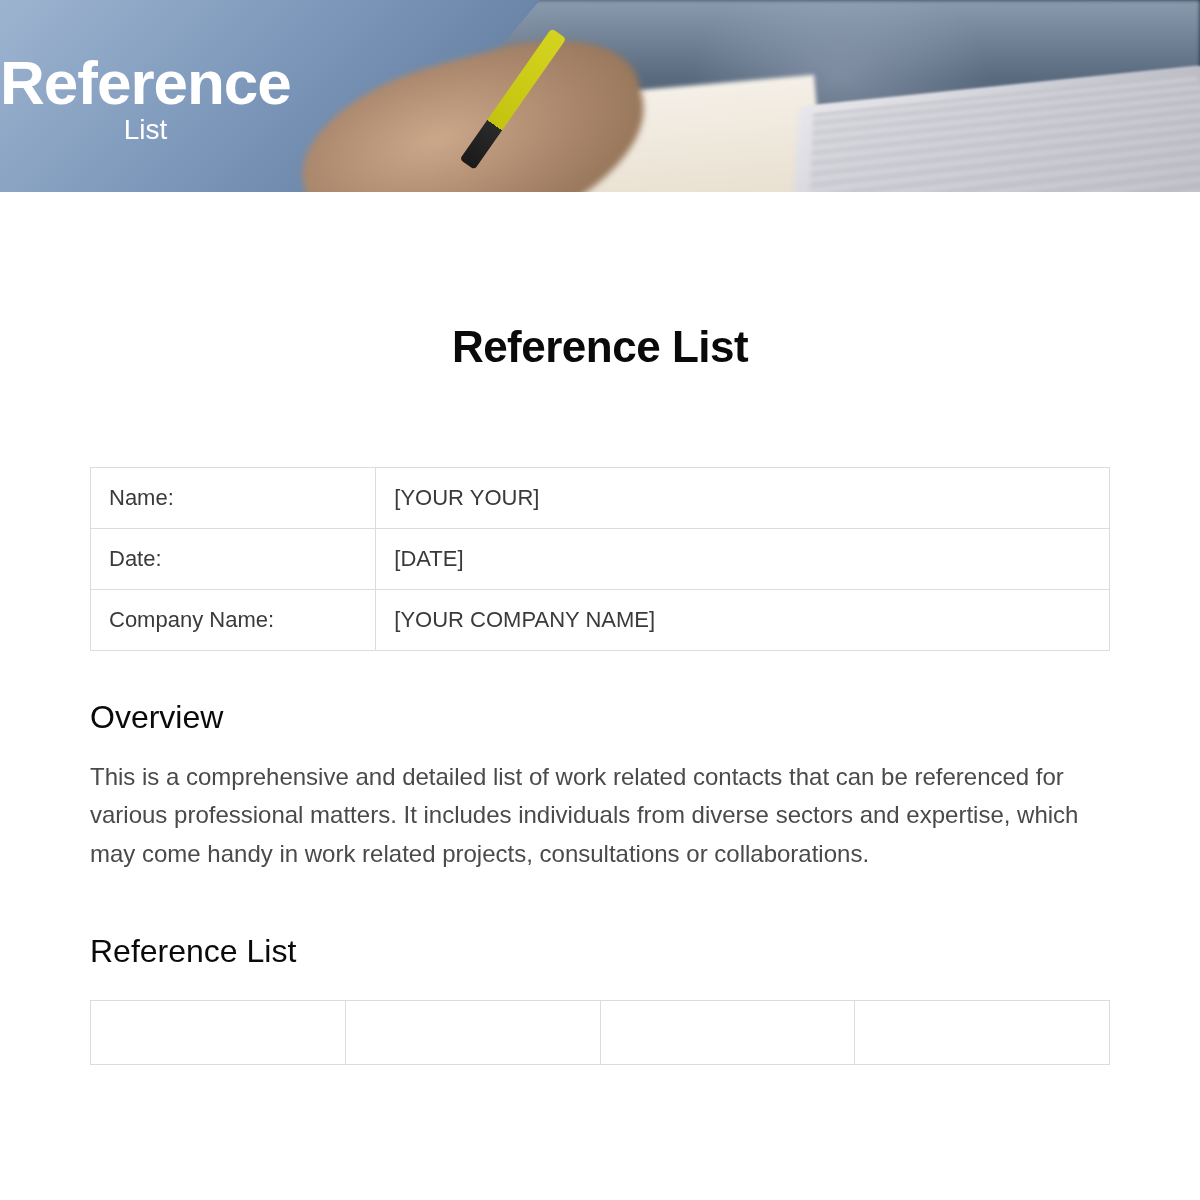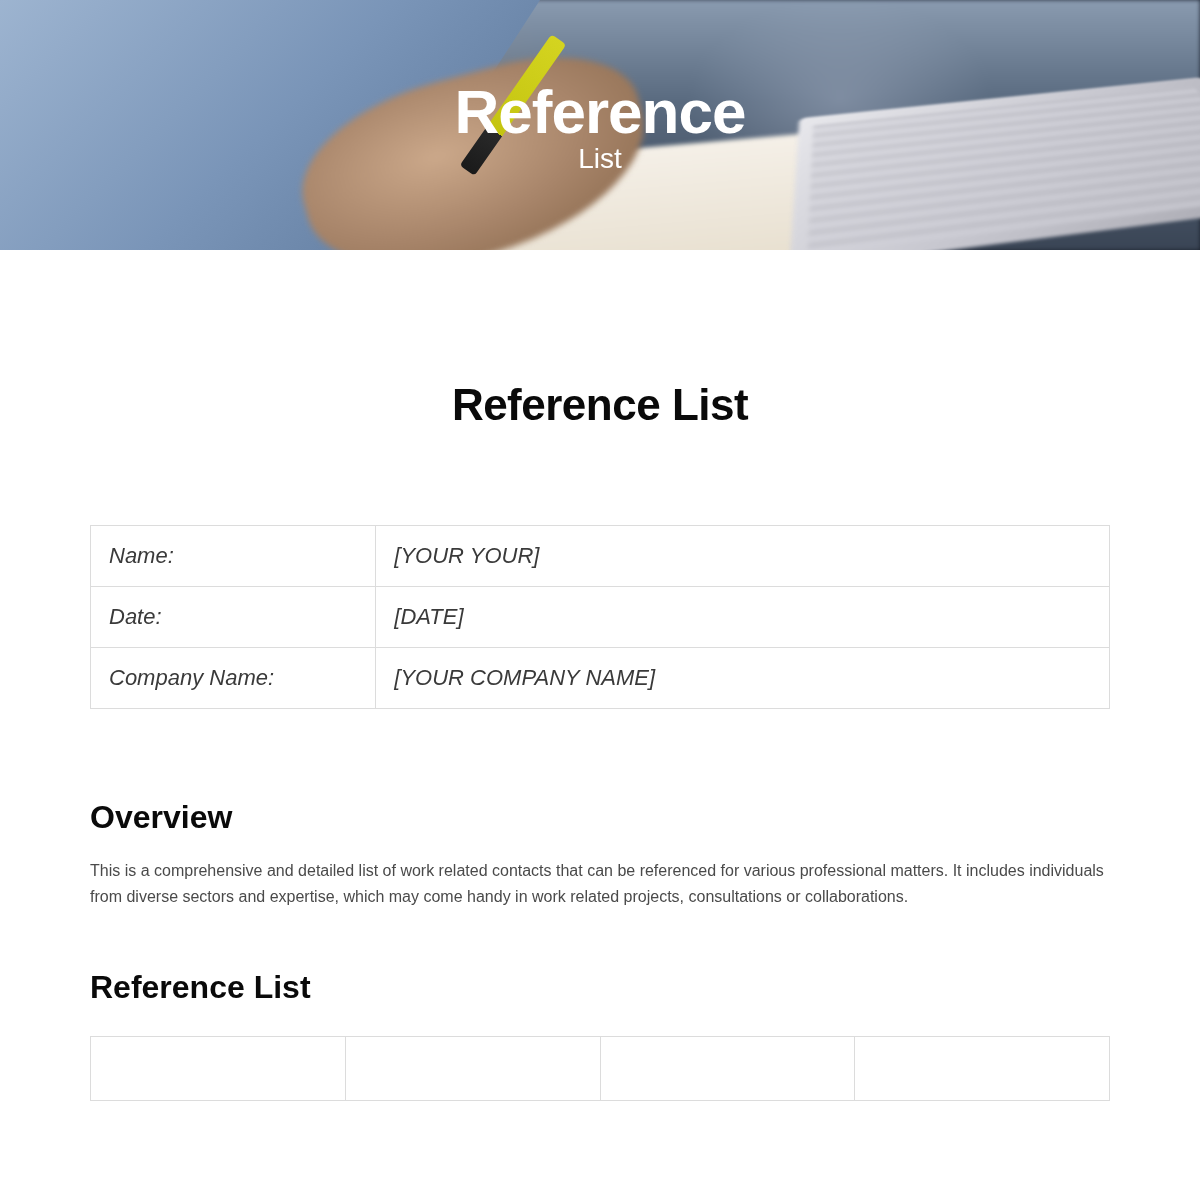--- a/index.html
+++ b/index.html
@@ -11,25 +11,25 @@
       font-family: -apple-system, BlinkMacSystemFont, 'Segoe UI', Helvetica, Arial, sans-serif;
       background: #fff;
       color: #1a1a1a;
       width: 1200px;
       height: 1200px;
       overflow: hidden;
     }
     .hero {
       position: relative;
       width: 100%;
-      height: 250px;
+      height: 192px;
       background: linear-gradient(135deg, #6b7a8f 0%, #4a5568 30%, #2d3748 60%, #1a202c 100%);
       display: flex;
       flex-direction: column;
-      align-items: center;
+      align-items: flex-start;
       justify-content: center;
       overflow: hidden;
     }
     .hero-bg {
       position: absolute;
       inset: 0;
       background: 
         radial-gradient(ellipse 400px 300px at 30% 60%, rgba(200,180,150,0.3) 0%, transparent 60%),
         radial-gradient(ellipse 300px 200px at 70% 40%, rgba(180,190,210,0.4) 0%, transparent 50%),
         linear-gradient(180deg, #8a9bb0 0%, #5a6b80 40%, #3a4555 100%);
@@ -116,40 +116,39 @@
       font-size: 44px;
       font-weight: 700;
       text-align: center;
       color: #0a0a0a;
       letter-spacing: -0.5px;
       margin-bottom: 95px;
     }
     .info-table {
       width: 100%;
       border-collapse: collapse;
-      margin-bottom: 90px;
-      font-style: italic;
+      margin-bottom: 48px;
     }
     .info-table td {
       border: 1px solid #dcdcdc;
       padding: 17px 18px;
       font-size: 22px;
       color: #3a3a3a;
     }
     .info-table td:first-child {
       width: 28%;
     }
     .section-heading {
       font-size: 32px;
-      font-weight: 700;
+      font-weight: 400;
       color: #0a0a0a;
       margin-bottom: 22px;
     }
     .overview-text {
-      font-size: 16px;
+      font-size: 24px;
       line-height: 1.6;
       color: #4a4a4a;
       margin-bottom: 60px;
     }
     .ref-table {
       width: 100%;
       border-collapse: collapse;
       margin-top: 30px;
     }
     .ref-table td {

